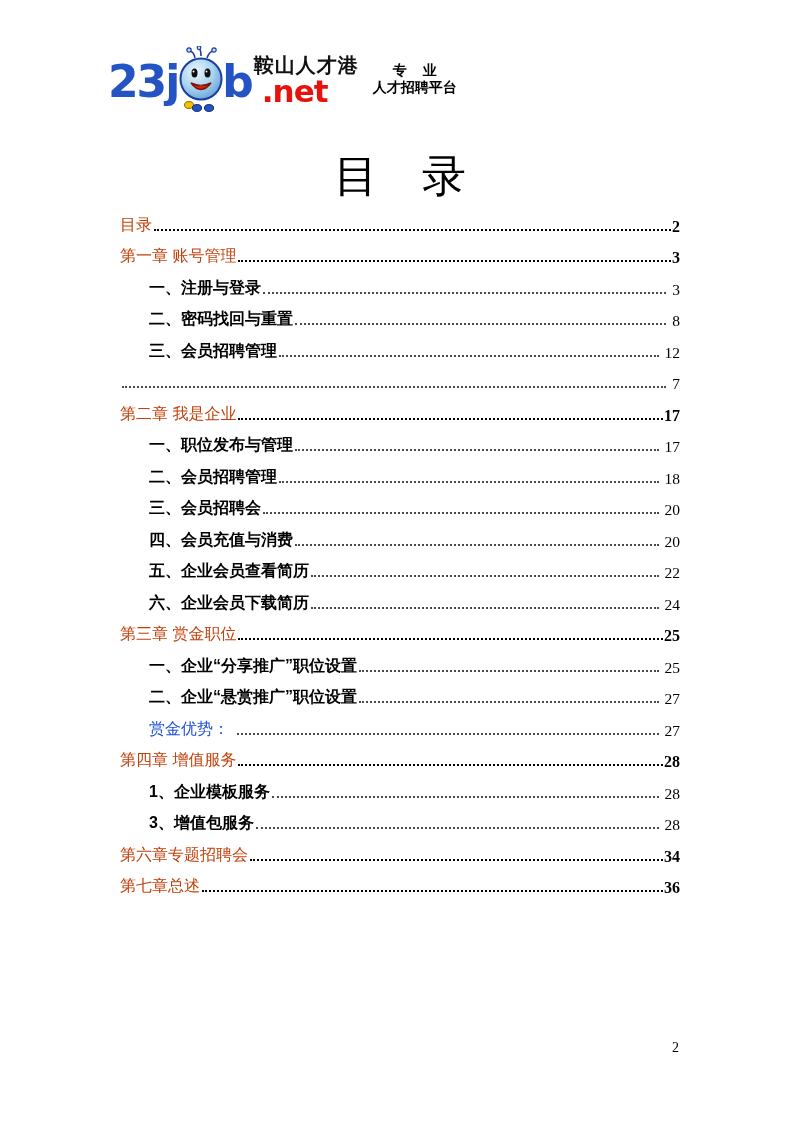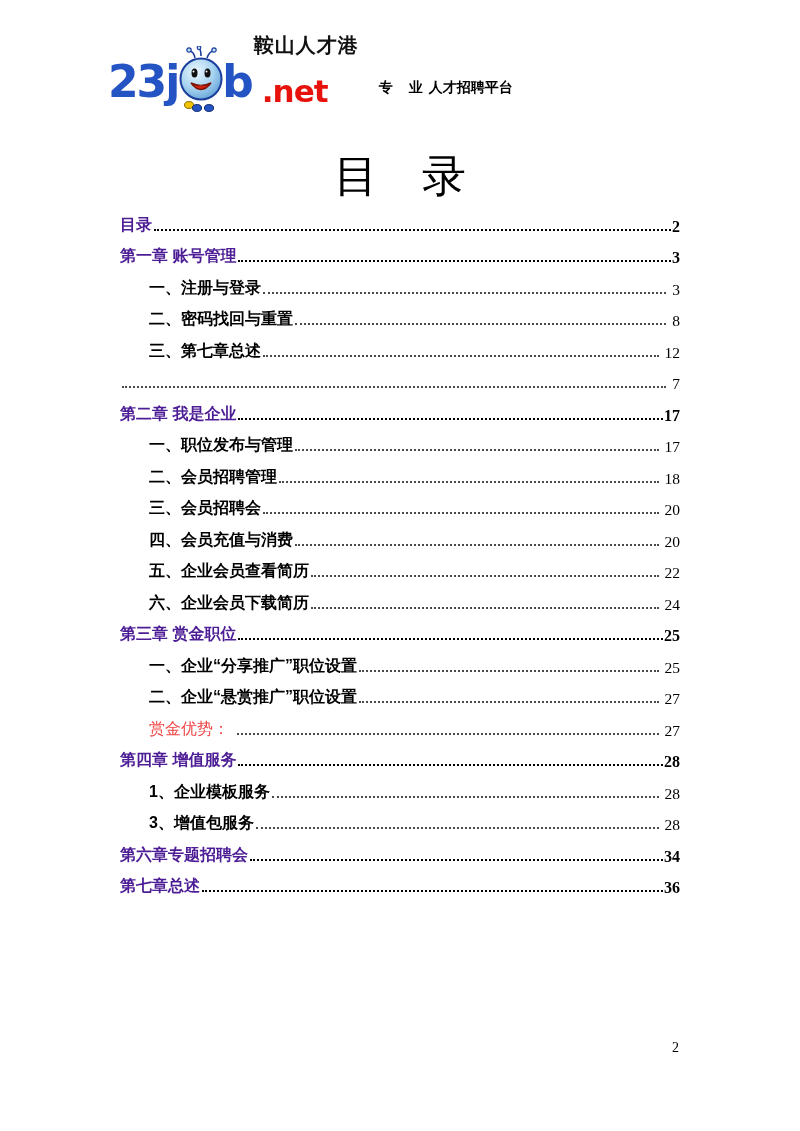--- a/index.html
+++ b/index.html
@@ -19,32 +19,32 @@
     height: 62px;
   }
   .logo-23j, .logo-b {
     font-family: "DejaVu Sans", "Liberation Sans", sans-serif;
     font-weight: 800; font-size: 44px; line-height: 44px;
     letter-spacing: -2px;
     padding-bottom: 2px;
   }
   .logo-ball-wrap { width: 44px; height: 66px; margin: 0 -1px 0 1px; position: relative; }
   .logo-ball-wrap svg { position: absolute; bottom: -6px; left: 0; }
-  .logo-stack { display: flex; flex-direction: column; align-items: flex-start; margin-left: 2px; gap: 20px; }
+  .logo-stack { display: flex; flex-direction: column; align-items: flex-start; margin-left: 2px; }
   .brand-cn {
     font-weight: bold; font-size: 20px; line-height: 22px;
     color: #111; letter-spacing: 1px; white-space: nowrap;
   }
   .logo-net {
     font-family: "DejaVu Sans", "Liberation Sans", sans-serif;
     font-weight: 800; font-size: 31px; line-height: 30px;
     letter-spacing: -1px;
   }
   .tagline {
-    display: flex; flex-direction: row; align-items: center;
+    display: flex; flex-direction: column; align-items: center;
     margin-left: 14px; padding-bottom: 10px;
   }
   .tagline-1 { font-weight: bold; font-size: 14px; line-height: 18px; letter-spacing: 6px; text-indent: 6px; }
   .tagline-2 { font-weight: bold; font-size: 14px; line-height: 17px; white-space: nowrap; }
 
   
   .doc-title {
     position: absolute; top: 148px; left: 0; width: 100%;
     text-align: center;
     font-family: "Liberation Serif", "DejaVu Serif", serif;
@@ -66,31 +66,31 @@
     flex: 1; margin: 0 2px 11px 2px;
     border-bottom: 2px dotted #000;
     min-width: 20px;
   }
   .toc-page {
     font-family: "Liberation Serif", "DejaVu Serif", serif;
     font-size: 16px; padding-bottom: 6px; white-space: nowrap;
   }
   .toc-row.level-1 .toc-label { margin-left: 29px; }
 
-  .toc-row.chapter .toc-label { font-weight: bold; color: #4c1d95; text-align: center; }
+  .toc-row.chapter .toc-label { font-weight: normal; color: #c2410c; text-align: center; }
   .toc-row.chapter .toc-page  { font-weight: bold; }
   .toc-row.chapter .toc-leader { border-bottom: 2px dotted #000; margin-right: 1px; }
 
   .toc-row.sub .toc-label { font-weight: bold; color: #000; }
   .toc-row.sub .toc-page  { font-weight: normal; font-size: 15.5px; }
   .toc-row.sub .toc-leader { border-bottom: 2px dotted #4a4a4a; margin-right: 6px; }
 
   .toc-row.plain .toc-label {
     font-family: "Liberation Serif", "DejaVu Serif", serif;
-    font-weight: normal; color: #ef4444;
+    font-weight: normal; color: #1d4ed8;
   }
   .toc-row.plain .toc-page  { font-weight: normal; font-size: 15.5px; }
   .toc-row.plain .toc-leader { border-bottom: 2px dotted #4a4a4a; margin-left: 8px; margin-right: 6px; }
 
   
   .footer-pagenum {
     position: absolute; top: 1040px; right: 121px;
     font-family: "Liberation Serif", "DejaVu Serif", serif;
     font-size: 14px; color: #000;
   }
@@ -169,21 +169,21 @@
       <span class="toc-page">3</span>
     </div>
 
     <div class="toc-row sub level-1">
       <span class="toc-label">二、密码找回与重置</span>
       <span class="toc-leader"></span>
       <span class="toc-page">8</span>
     </div>
 
     <div class="toc-row sub level-1">
-      <span class="toc-label">三、第七章总述</span>
+      <span class="toc-label">三、会员招聘管理</span>
       <span class="toc-leader"></span>
       <span class="toc-page">12</span>
     </div>
 
     <div class="toc-row sub level-1">
       <span class="toc-leader"></span>
       <span class="toc-page">7</span>
     </div>
 
     <div class="toc-row chapter level-0">

